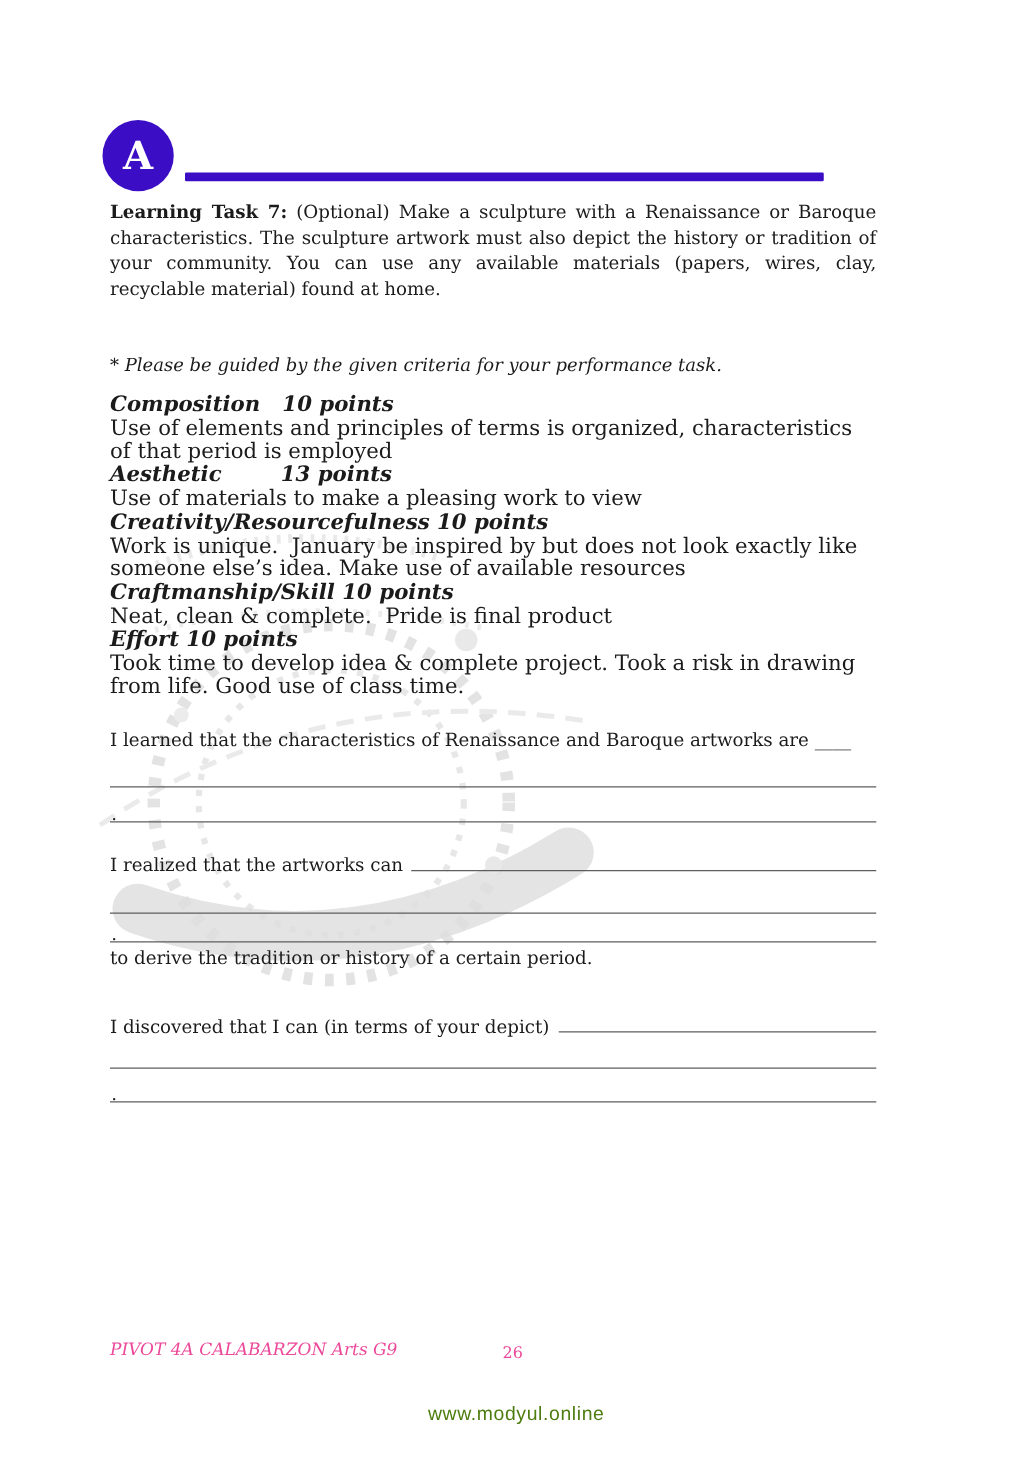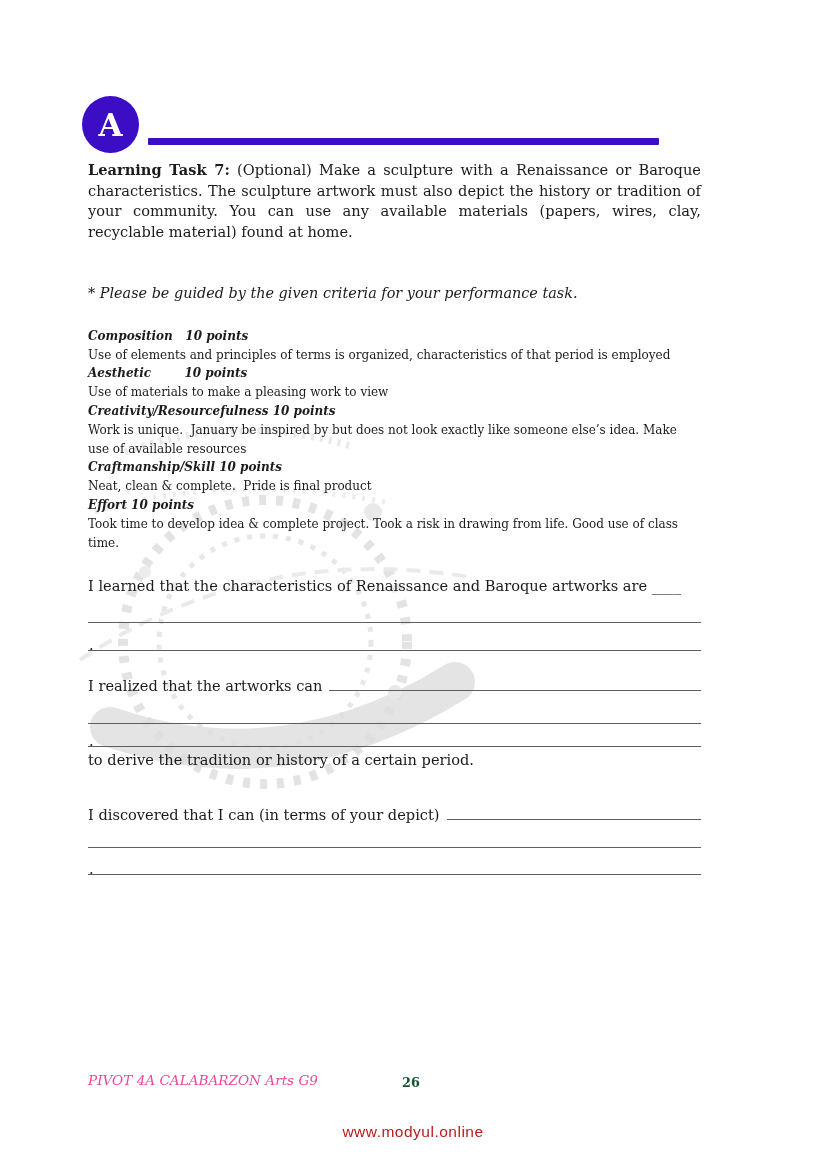--- a/index.html
+++ b/index.html
@@ -20,21 +20,21 @@
     position:absolute; left:148px; top:138px; width:511px; height:7px;
     border-radius:1px;
   }
   
   .stamp { position:absolute; left:55px; top:392px; opacity:.42; filter:blur(.5px); pointer-events:none; }
   
   .content { position:absolute; left:88px; top:160px; width:613px; }
   .p-task { font-size:14.6px; line-height:20.7px; text-align:justify; }
   .p-task .lbl { font-weight:bold; }
   .note { margin-top:40px; font-style:italic; font-size:14.4px; line-height:20px; }
-  .criteria { margin-top:24px; font-size:12px; line-height:18.8px; }
+  .criteria { margin-top:12px; font-size:17px; line-height:18.8px; }
   .crit-h { font-weight:bold; font-style:italic; white-space:pre-wrap; }
   .crit-d { white-space:pre-wrap; }
   .p-task8 { margin-top:18px; font-size:14.6px; line-height:21px; text-align:left; }
   .statements { font-size:14.6px; line-height:21px; }
   .st-lead1 { margin-top:23px; }
   .rule {
     border-bottom:1.4px solid #5e5e5e; height:9px;
     display:flex; align-items:flex-end;
   }
   .rule .end { line-height:10px; margin-left:1px; }
@@ -47,25 +47,25 @@
   .r2b { margin-top:14px; }
   .tail { margin-top:2px; }
   .fill-row3 { margin-top:34px; }
   .r3a { margin-top:14px; }
   .r3b { margin-top:18px; }
   
   .footer-left {
     position:absolute; left:88px; top:1072px; font-style:italic;
     font-size:13.6px; color:#ec4899;
   }
-  .page-num { position:absolute; left:402px; top:1075px; font-size:12.8px; color:#14532d;font-weight:bold; }
+  .page-num { position:absolute; left:402px; top:1075px; font-size:12.8px; color:#ec4899; }
   .site-mark {
     position:absolute; left:0; top:1123px; width:100%; text-align:center;
     font-family:"Liberation Sans","DejaVu Sans",sans-serif;
-    font-size:15.5px; color:#b91c1c; letter-spacing:.5px;
+    font-size:15.5px; color:#4d7c0f; letter-spacing:.5px;
   }
 </style>
 </head>
 <body>
 
 <div class="page">
 
   <svg class="stamp" width="430" height="410" viewBox="0 0 430 410">
     <circle cx="210" cy="250" r="142" fill="none" stroke="#bdbdbd" stroke-width="10" stroke-dasharray="7 10"></circle>
     <circle cx="210" cy="250" r="106" fill="none" stroke="#c7c7c7" stroke-width="5" stroke-dasharray="5 8"></circle>
@@ -83,21 +83,21 @@
 
   <div class="content">
 
     <p class="p-task"><span class="lbl">Learning Task 7:</span><span> (Optional) Make a sculpture with a Renaissance or Baroque characteristics. The sculpture artwork must also depict the history or tradition of your community. You can use any available materials (papers, wires, clay, recyclable material) found at home.</span></p>
 
     <p class="note">* Please be guided by the given criteria for your performance task.</p>
 
     <div class="criteria">
       <div class="crit-h">Composition   10 points</div>
       <div class="crit-d">Use of elements and principles of terms is organized, characteristics of that period is employed</div>
-      <div class="crit-h">Aesthetic        10 points</div>
+      <div class="crit-h">Aesthetic        13 points</div>
       <div class="crit-d">Use of materials to make a pleasing work to view</div>
       <div class="crit-h">Creativity/Resourcefulness 10 points</div>
       <div class="crit-d">Work is unique.  January be inspired by but does not look exactly like someone else’s idea. Make use of available resources</div>
       <div class="crit-h">Craftmanship/Skill 10 points</div>
       <div class="crit-d">Neat, clean &amp; complete.  Pride is final product</div>
       <div class="crit-h">Effort 10 points</div>
       <div class="crit-d">Took time to develop idea &amp; complete project. Took a risk in drawing from life. Good use of class time.</div>
     </div>
 
 

